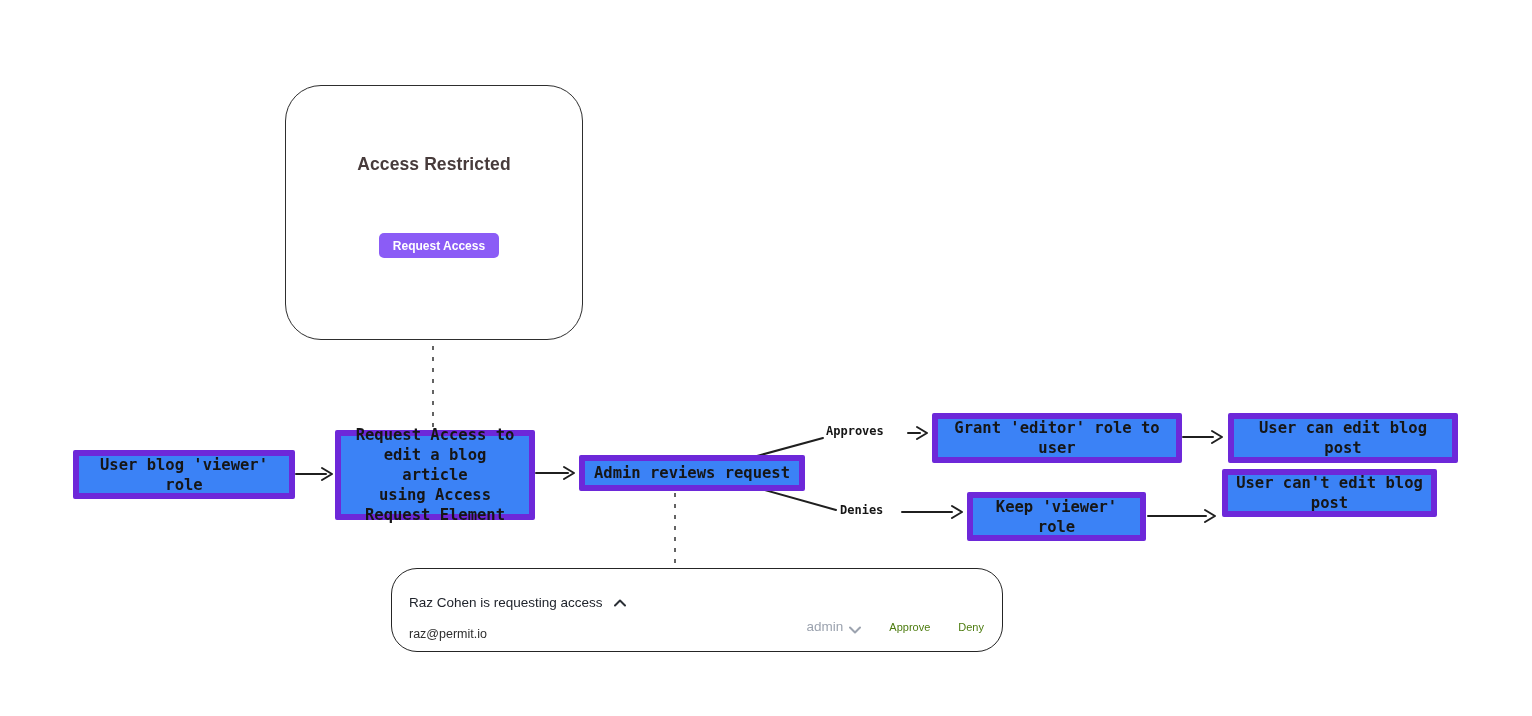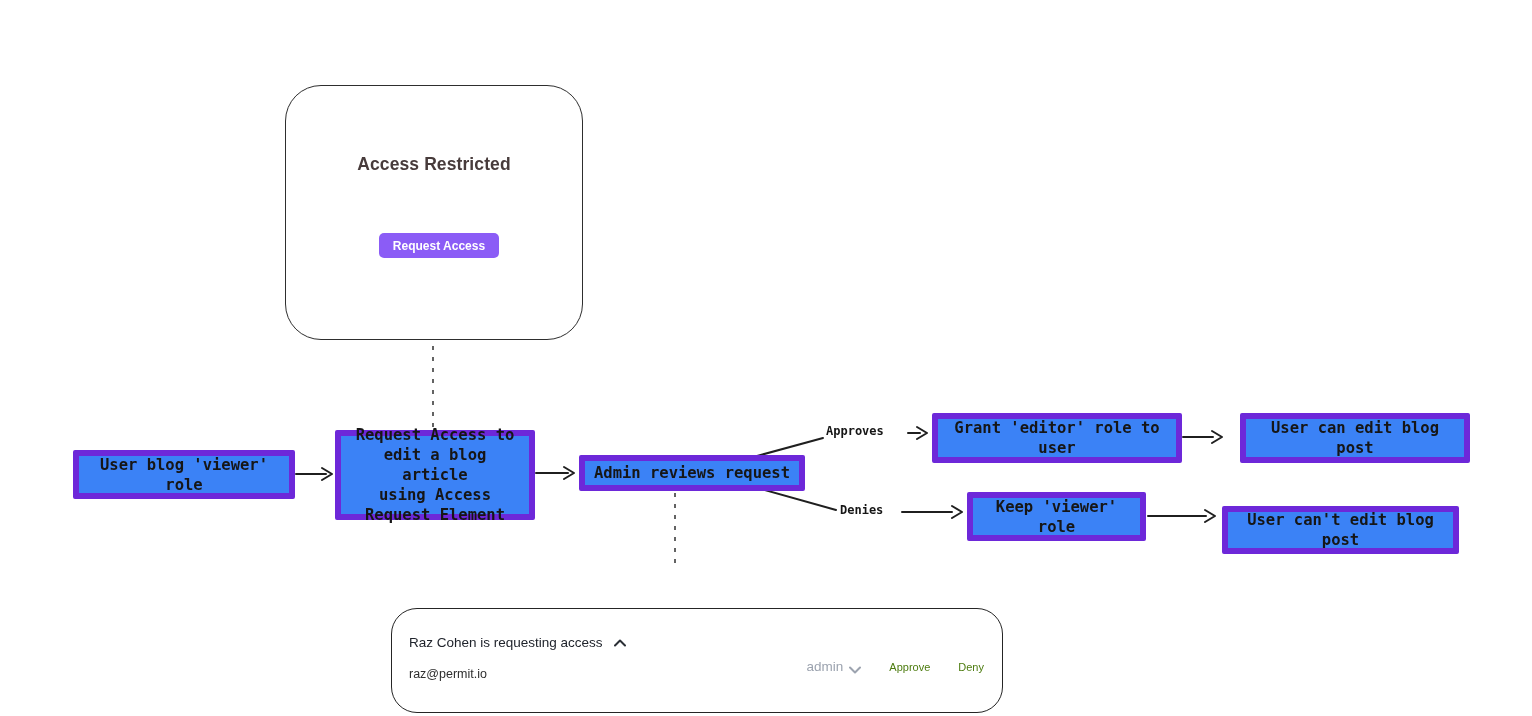--- a/index.html
+++ b/index.html
@@ -51,22 +51,22 @@
   }
   .secured-text{font-size:11px;color:#3f3f3f;}
   .secured-text b{color:#2b2b2b;}
   .help-badge{
     width:16px;height:16px;border-radius:50%;background:#cdb4f0;color:#ffffff;
     font-size:10.5px;font-weight:bold;display:flex;align-items:center;justify-content:center;
     cursor:pointer;flex:0 0 auto;
   }
   
   .request-card{
-    position:absolute;left:391px;top:568px;width:612px;height:105px;box-sizing:border-box;
-    background:#fff;border:1.5px solid #252525;border-radius:26px;margin-top:40px;
+    position:absolute;left:391px;top:568px;width:612px;height:84px;box-sizing:border-box;
+    background:#fff;border:1.5px solid #252525;border-radius:26px;
   }
   .req-header{
     position:absolute;left:17px;top:26px;display:flex;align-items:center;gap:11px;
     font-size:13.5px;font-weight:500;color:#20242c;
   }
   .req-email{position:absolute;left:17px;top:58px;font-size:12.5px;color:#2e2e2e;}
   .req-controls{position:absolute;right:18px;top:50px;display:flex;align-items:center;gap:28px;}
   .role-select{display:flex;align-items:flex-end;gap:6px;color:#9ca3af;font-size:13.5px;cursor:pointer;}
   .link-btn{border:none;background:none;padding:0;cursor:pointer;
     font-family:"Liberation Sans",sans-serif;font-size:11px;font-weight:normal;color:#4d7c0f;}
@@ -115,27 +115,27 @@
 <div class="flow-node" style="left:335px;top:430px;width:200px;height:90px;">Request Access to
 edit a blog article
 using Access
 Request Element</div>
 
 <div class="flow-node" style="left:579px;top:455px;width:226px;height:36px;">Admin reviews request</div>
 
 <div class="flow-node" style="left:932px;top:413px;width:250px;height:50px;">Grant 'editor' role to
 user</div>
 
-<div class="flow-node" style="left:1228px;top:413px;width:230px;height:50px;margin-left:12px;">User can edit blog
+<div class="flow-node" style="left:1228px;top:413px;width:230px;height:50px;">User can edit blog
 post</div>
 
 <div class="flow-node" style="left:967px;top:492px;width:179px;height:49px;">Keep 'viewer'
 role</div>
 
-<div class="flow-node" style="left:1222px;top:506px;width:237px;height:48px;">User can't edit blog
+<div class="flow-node" style="left:1222px;top:469px;width:215px;height:48px;">User can't edit blog
 post</div>
 
 <div class="edge-label" style="left:826px;top:424px;">Approves</div>
 <div class="edge-label" style="left:840px;top:503px;">Denies</div>
 
 <div class="request-card">
   <div class="req-header">
     <span>Raz Cohen is requesting access</span>
     <svg class="chev" width="12" height="8" viewBox="0 0 12 8">
       <polyline points="1,6.5 6,1.5 11,6.5" fill="none" stroke="#2b2f36" stroke-width="2" stroke-linecap="round" stroke-linejoin="round"></polyline>

